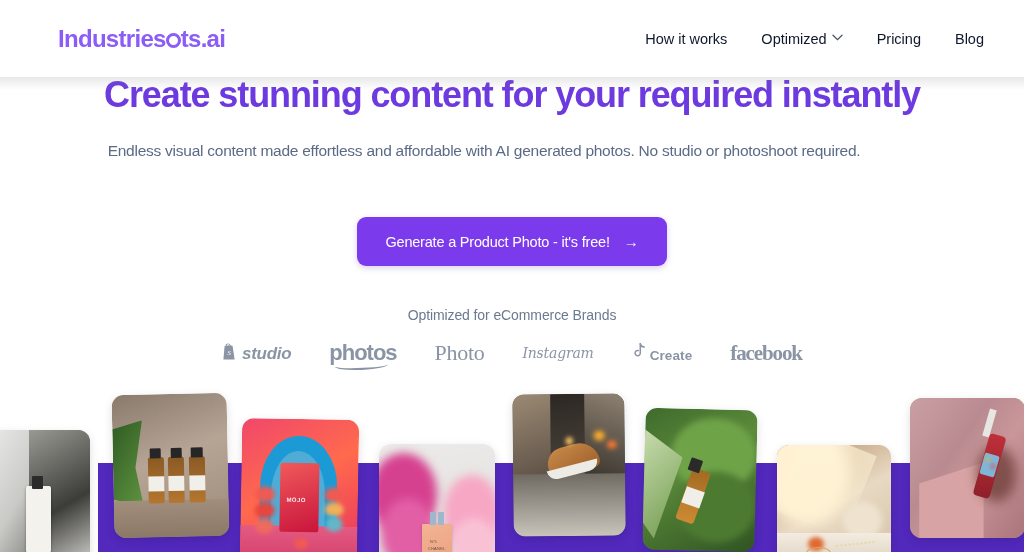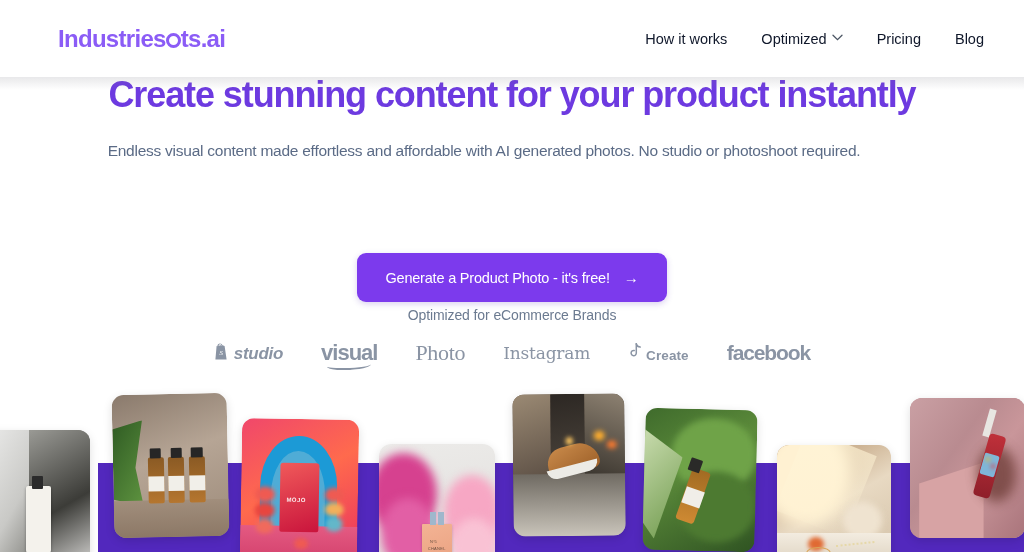--- a/index.html
+++ b/index.html
@@ -69,23 +69,23 @@
   }
   .brand { display:flex; align-items:flex-end; gap:5px; color:#8a94a4; }
   .brand-shopify { font-size:17px; font-style:italic; font-weight:bold; letter-spacing:-0.3px; }
   .brand-amazon { font-size:22px; font-weight:bold; letter-spacing:-1px; position:relative; }
   .brand-amazon .swoosh {
     position:absolute; left:6px; bottom:-4px; width:78%; height:9px;
     border-bottom:2.5px solid #8a94a4; border-radius:0 0 60% 40%;
     transform:rotate(-1deg);
   }
   .brand-etsy { font-family:"Liberation Serif", serif; font-size:22px; letter-spacing:-0.3px; }
-  .brand-instagram { font-family:"DejaVu Serif", serif; font-size:17px; letter-spacing:-0.2px; }
+  .brand-instagram { font-family:"DejaVu Serif", serif; font-style:italic; font-size:14px; letter-spacing:-0.2px; }
   .brand-tiktok { font-size:13.5px; font-weight:bold; letter-spacing:0.1px; display:flex; align-items:center; gap:3px; }
-  .brand-facebook { font-size:21px; font-weight:bold; letter-spacing:-1.1px; }
+  .brand-facebook { font-size:21px; font-weight:bold; letter-spacing:-1.1px;font-family:Liberation Serif, serif; }
 
   
   #band { position:absolute; left:0; bottom:0; width:1024px; height:100px; z-index:8; }
   #band .seg { position:absolute; bottom:0; background:#5228bd; }
 
   
   #gallery { position:absolute; left:0; top:380px; width:1024px; height:172px; z-index:12; }
   .card {
     position:absolute; border-radius:12px; overflow:hidden;
     box-shadow:0 3px 10px rgba(0,0,0,.13);
@@ -133,25 +133,25 @@
       <div class="nav-item">
         <span>Pricing</span>
       </div>
       <div class="nav-item">
         <span>Blog</span>
       </div>
     </nav>
   </header>
 
   <section id="hero">
-    <h1 id="headline" style="color: rgb(109, 58, 224);">Create stunning content for your product instantly</h1>
+    <h1 id="headline" style="color: rgb(109, 58, 224);">Create stunning content for your required instantly</h1>
     <p id="subheadline">Endless visual content made effortless and affordable with AI generated photos. No studio or photoshoot required.</p>
 
     <div id="cta-wrap">
-      <button id="cta-button" style="background: rgb(124, 58, 237); margin-top: 36px;">
+      <button id="cta-button" style="background: rgb(124, 58, 237);">
         <span>Generate a Product Photo - it's free!</span>
         <span class="arrow">→</span>
       </button>
     </div>
 
     <p id="optimized">Optimized for eCommerce Brands</p>
 
     <div id="brands">
 
       <div class="brand">
@@ -160,21 +160,21 @@
             <path d="M3.4 3.2 C3.4 1.4 4.6 0.4 6 0.4 C7.2 0.4 8.1 1.1 8.4 2.3 L10.6 2.9 L12.6 16.4 L1.4 16.4 L2.6 3.0 Z" fill="#8a94a4"></path>
             <path d="M5.2 3.0 C5.2 1.9 5.6 1.3 6.1 1.3 C6.7 1.3 7.0 1.9 7.1 2.7" fill="none" stroke="#ffffff" stroke-width="0.9"></path>
             <text x="5.6" y="12.2" font-size="7" font-family="Liberation Serif, serif" font-style="italic" fill="#ffffff">S</text>
           </svg>
         </span>
         <span class="brand-shopify">studio</span>
       </div>
 
       <div class="brand">
         <span class="brand-amazon">
-          <span>visual</span>
+          <span>photos</span>
           <span class="swoosh"></span>
         </span>
       </div>
 
       <div class="brand">
         <span class="brand-etsy">Photo</span>
       </div>
 
       <div class="brand">
         <span class="brand-instagram">Instagram</span>

